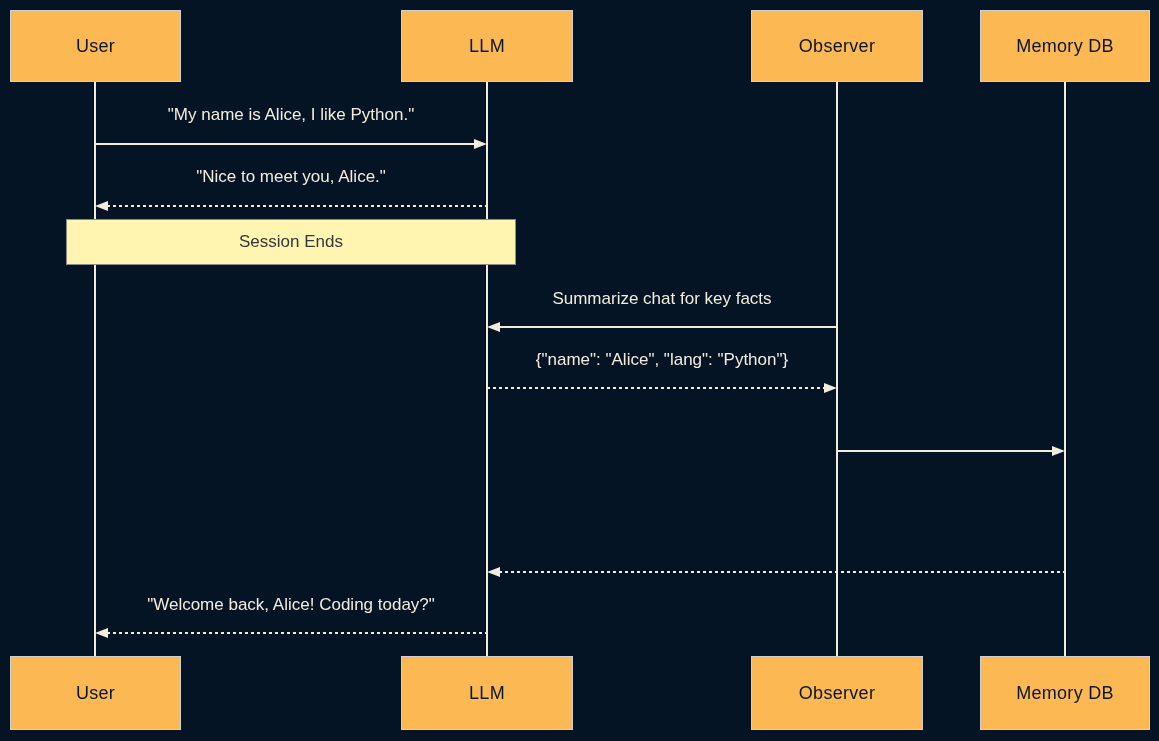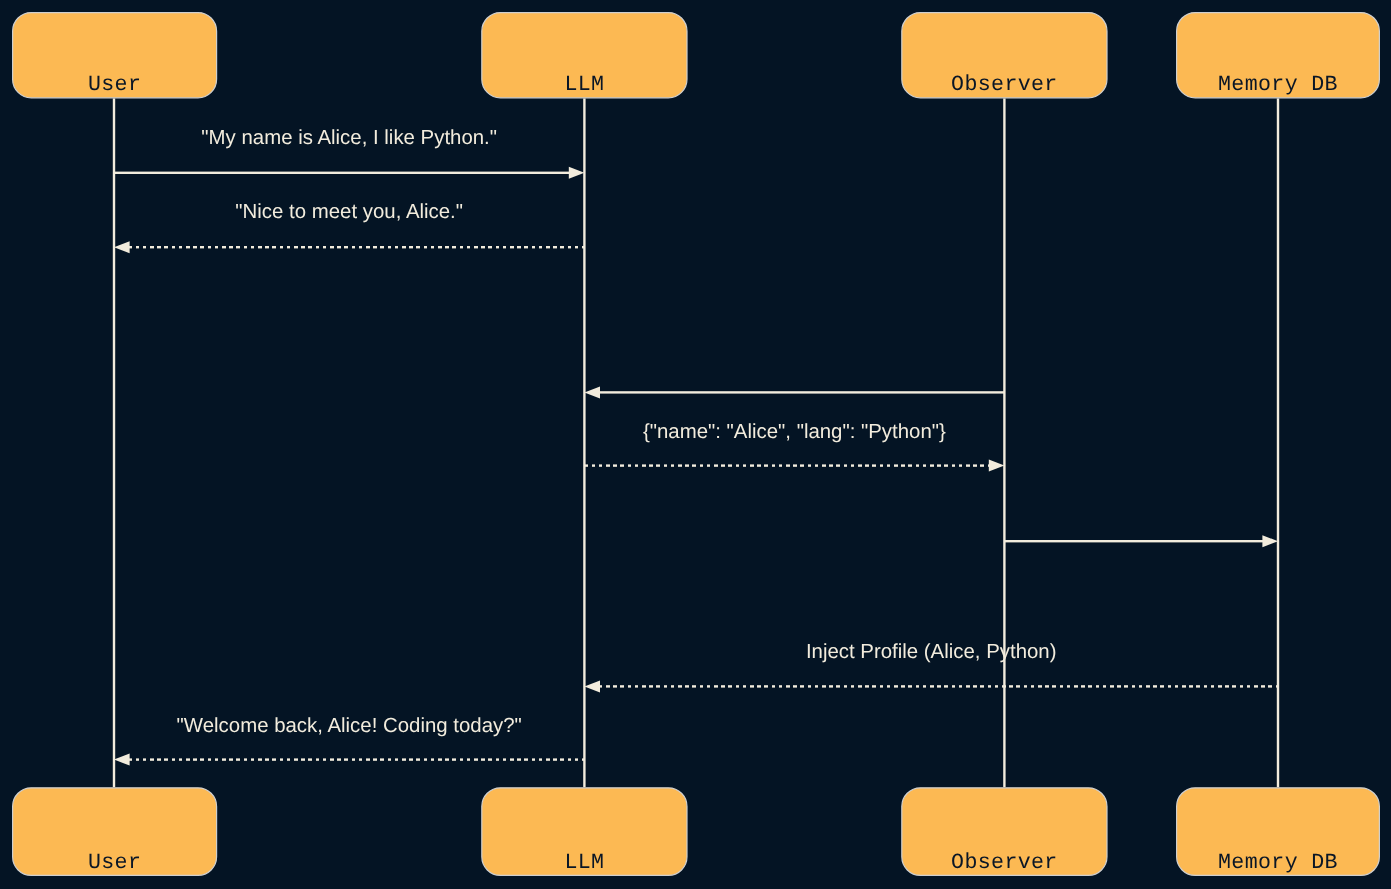--- a/index.html
+++ b/index.html
@@ -9,27 +9,26 @@
     height: 741px;
     background: var(--bg, #041424);
     font-family: "Liberation Sans", sans-serif;
     overflow: hidden;
   }
   .actor-box {
     position: absolute;
     height: 72px;
     background: var(--actor-fill, #FCB953);
     border: 1px solid var(--actor-border, #CFCFCF);
-    border-radius: 16px;
+    border-radius: 0;
     display: flex;
-    align-items: flex-end;
+    align-items: center;
     justify-content: center;
     box-sizing: border-box;
     z-index: 3;
-    font-family: Liberation Mono, monospace;
   }
   .actor-label {
     color: var(--actor-text, #0A1626);
     font-size: 18px;
     font-weight: 400;
     letter-spacing: 0.3px;
   }
   .lifeline {
     position: absolute;
     width: 2px;
@@ -104,26 +103,27 @@
     </div>
     <div class="actor-box" style="left: 980px; top: 656px; width: 170px; height: 74px;">
       <span class="actor-label">Memory DB</span>
     </div>
     <div class="msg-label" style="left: 95px; width: 392px; top: 104px;">"My name is Alice, I like Python."</div>
     <div class="msg-line solid" style="left: 95px; width: 380px; top: 143px;"></div>
     <div class="arrowhead right" style="left: 474px; top: 139px;"></div>
     <div class="msg-label" style="left: 95px; width: 392px; top: 166px;">"Nice to meet you, Alice."</div>
     <div class="msg-line dashed" style="left: 107px; width: 380px; top: 205px;"></div>
     <div class="arrowhead left" style="left: 95px; top: 201px;"></div>
+    <div class="msg-label" style="left: 487px; width: 350px; top: 288px;">Summarize chat for key facts</div>
     <div class="msg-line solid" style="left: 499px; width: 338px; top: 326px;"></div>
     <div class="arrowhead left" style="left: 487px; top: 322px;"></div>
     <div class="msg-label" style="left: 487px; width: 350px; top: 349px;">{"name": "Alice", "lang": "Python"}</div>
     <div class="msg-line dashed" style="left: 487px; width: 338px; top: 387px;"></div>
     <div class="arrowhead right" style="left: 824px; top: 383px;"></div>
     <div class="msg-line solid" style="left: 837px; width: 216px; top: 450px;"></div>
     <div class="arrowhead right" style="left: 1052px; top: 446px;"></div>
-    <div class="msg-label" style="left: 487px; width: 578px; top: 532px;">Inject Profile (Alice, Python)</div>
     <div class="msg-line dashed" style="left: 499px; width: 566px; top: 571px;"></div>
     <div class="arrowhead left" style="left: 487px; top: 567px;"></div>
     <div class="msg-label" style="left: 95px; width: 392px; top: 594px;">"Welcome back, Alice! Coding today?"</div>
     <div class="msg-line dashed" style="left: 107px; width: 380px; top: 632px;"></div>
     <div class="arrowhead left" style="left: 95px; top: 628px;"></div>
+    <div class="note" style="left: 66px; top: 219px; width: 450px; height: 46px;">Session Ends</div>
   </div>
 
 </body></html>

